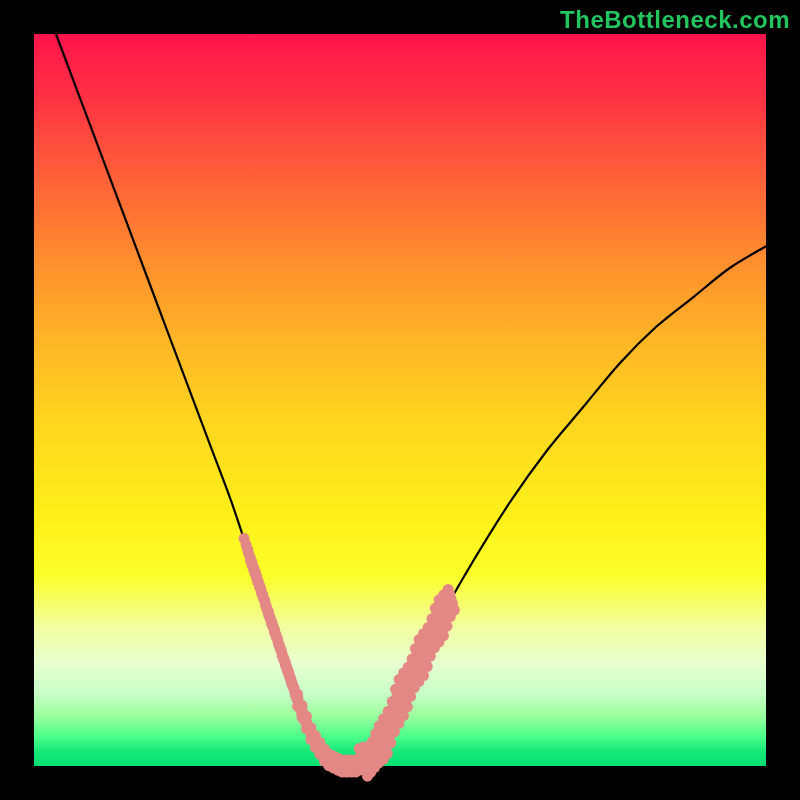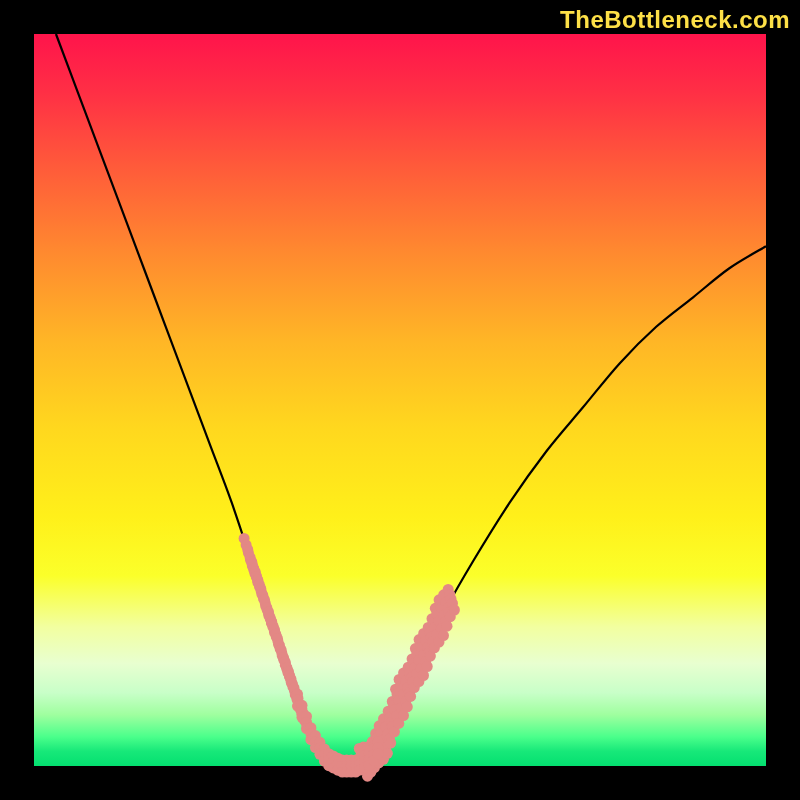--- a/index.html
+++ b/index.html
@@ -40,21 +40,21 @@
       #9fff9f 93%,
       #4bff8b 96%,
       #17e879 98%,
       #04e070 100%);
   }
   
   .watermark {
     position: absolute;
     top: 6px;
     right: 10px;
-    color: #fde047;
+    color: #22c55e;
     font-size: 24px;
     font-weight: 600;
     letter-spacing: 0.5px;
     user-select: none;
   }
   svg.curve {
     position: absolute;
     left: 0;
     top: 0;
     width: 732px;

